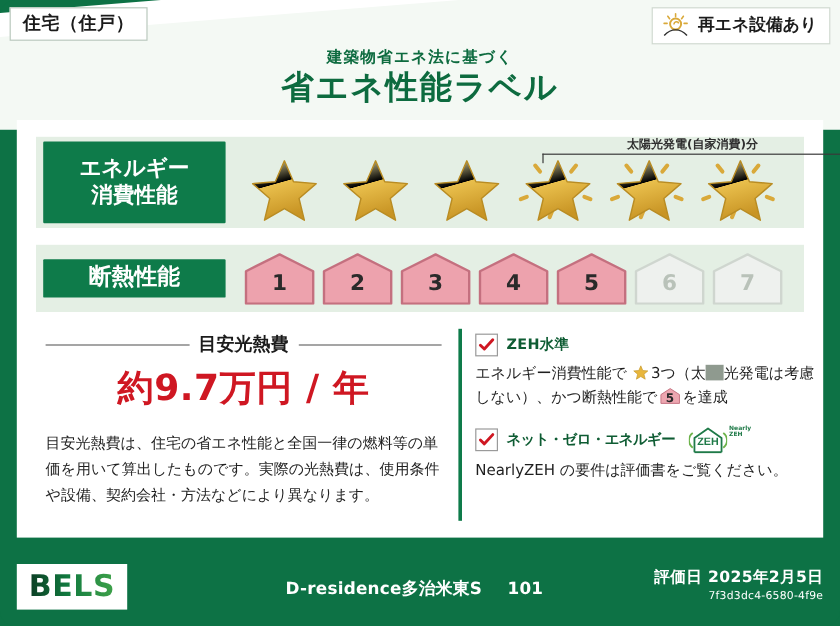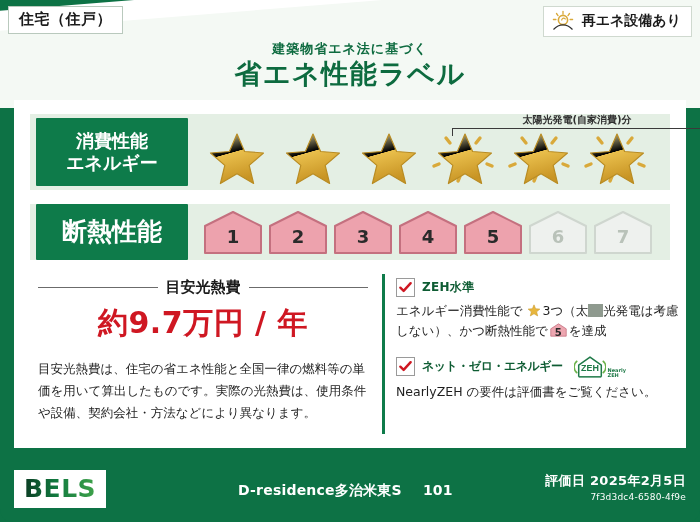--- a/index.html
+++ b/index.html
@@ -55,21 +55,21 @@
   .perf-row{position:absolute;left:16px;width:640px;height:76px;background:#e4efe4;display:flex;align-items:center;}
   #row-energy{top:14px;}
   #row-insul{top:104px;height:56px;}
 
   .row-label{
     flex:0 0 auto;width:152px;margin-left:6px;background:#0e7b4a;color:#ffffff;
     font-weight:bold;text-align:center;line-height:1.25;border-radius:1px;
     display:flex;flex-direction:column;justify-content:center;align-items:center;
   }
   #row-energy .row-label{height:68px;font-size:18px;}
-  #row-insul .row-label{height:56px;font-size:25px;}
+  #row-insul .row-label{height:32px;font-size:19px;}
 
   .stars-wrap{position:relative;flex:1 1 auto;height:100%;}
   .stars{position:absolute;left:12px;top:12px;display:flex;gap:2px;}
   .star-cell{position:relative;width:74px;height:60px;}
   .solar-bracket{
     position:absolute;left:260px;top:2px;width:258px;height:24px;pointer-events:none;
   }
   .solar-bracket .btxt{
     position:absolute;left:0;right:0;top:-3px;text-align:center;
     font-size:10px;font-weight:bold;color:#2f2f2f;white-space:nowrap;
@@ -113,21 +113,21 @@
   .zeh-title.jp{letter-spacing:-.5px;}
   .zeh-body{margin-top:4px;font-size:12.5px;line-height:1.6;color:#1f1f1f;}
   .inline-star{display:inline-block;width:14px;height:13px;vertical-align:-2px;margin:0 1px;}
   .inline-house{
     display:inline-block;width:17px;height:14px;vertical-align:-2px;margin:0 2px;position:relative;
   }
   .inline-house b{
     position:absolute;left:0;right:0;top:2px;text-align:center;font-size:10px;color:#2a2a2a;
   }
   .redacted{display:inline-block;width:15px;height:13px;background:#8f9a8f;vertical-align:-2px;}
-  .zeh-logo{display:inline-flex;align-items:flex-end;gap:2px;margin-left:4px;vertical-align:-5px;}
+  .zeh-logo{display:inline-flex;gap:2px;margin-left:4px;vertical-align:-5px;}
   .zeh-logo .nz{font-size:5px;line-height:1.05;color:#1f7a48;font-weight:bold;}
   .divider-v{position:absolute;left:368px;top:174px;width:3px;height:160px;background:#0e7b4a;}
 
   
   .footer{position:absolute;left:0;bottom:0;width:700px;height:60px;}
   .bels{
     position:absolute;left:14px;top:8px;background:#ffffff;padding:4px 10px 5px;
     display:flex;align-items:center;gap:9px;
   }
   .bels .jp{font-size:21px;font-weight:bold;color:#0d6b3f;letter-spacing:1px;}
@@ -172,22 +172,22 @@
 
   <div class="headline">
     <div class="sub">建築物省エネ法に基づく</div>
     <div class="main">省エネ性能ラベル</div>
   </div>
 
   <div class="card">
 
     <div class="perf-row" id="row-energy">
       <div class="row-label">
+        <div>エネルギー</div>
         <div>消費性能</div>
-        <div>エネルギー</div>
       </div>
       <div class="stars-wrap">
         <div class="solar-bracket">
           <div class="btxt">太陽光発電(自家消費)分</div>
           <div class="bline"></div>
         </div>
         <div class="stars" id="stars-container">
             <div class="star-cell"><svg viewBox="0 0 74 60" width="74" height="60">
                 <defs>
                   <linearGradient id="sg1" x1="0" y1="0" x2="0.3" y2="1">

